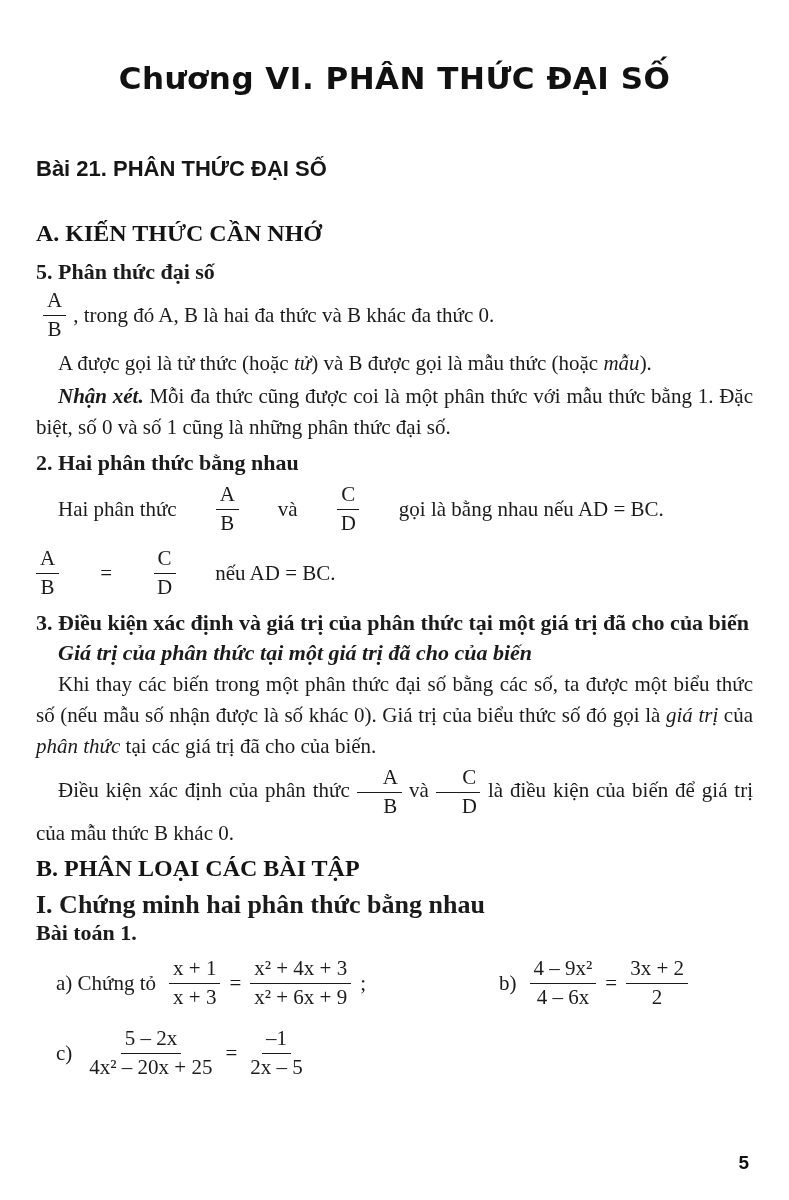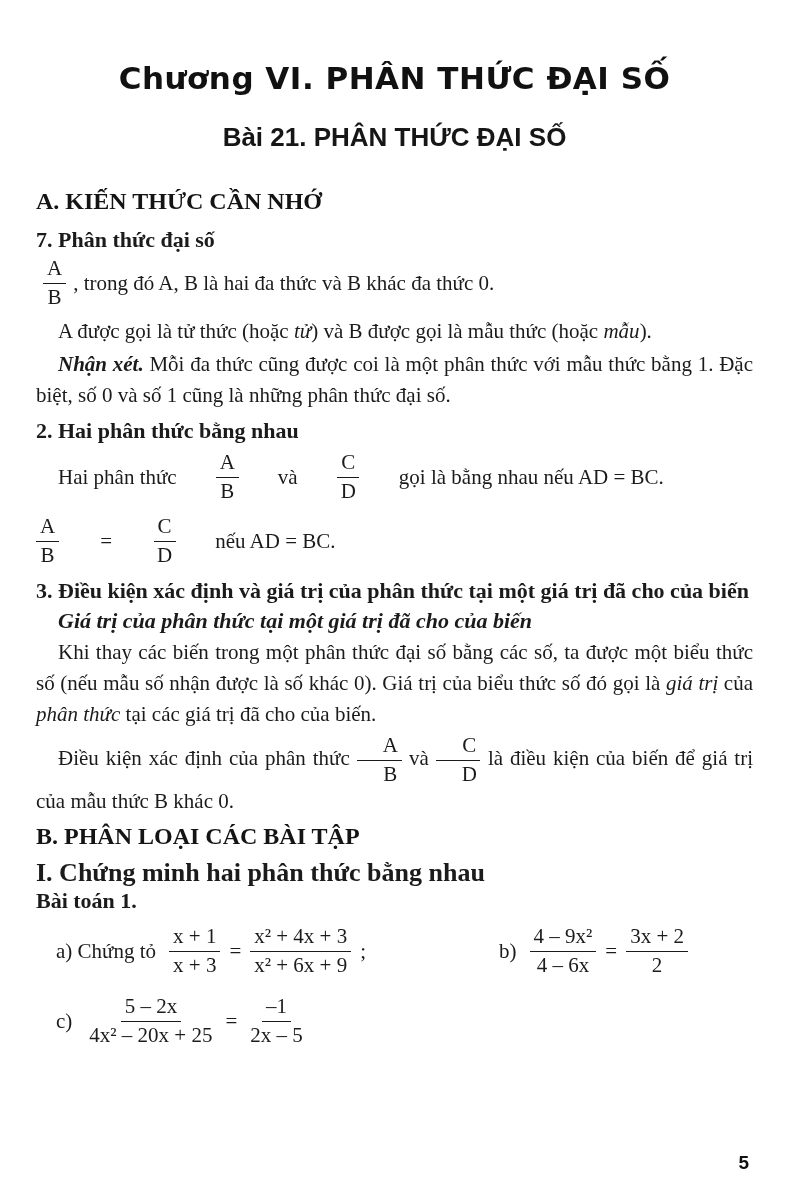--- a/index.html
+++ b/index.html
@@ -13,23 +13,23 @@
     padding:58px 36px 0 36px;
     overflow:hidden;
   }
   .chapter {
     margin:0; text-align:center;
     font-family:"DejaVu Sans", sans-serif;
     font-weight:bold; font-size:31px; line-height:40px;
     letter-spacing:0.5px; color:#111;
   }
   .lesson {
-    margin:24px 0 0 0; text-align:center;
+    margin:56px 0 0 0; text-align:left;
     font-family:"Liberation Sans", sans-serif;
-    font-weight:bold; font-size:26px; line-height:30px; color:#161616;
+    font-weight:bold; font-size:22px; line-height:30px; color:#161616;
   }
   .secA, .secB {
     margin:34px 0 0 0;
     font-weight:bold; font-size:24px; line-height:30px; color:#141414;
   }
   .subhead {
     margin:10px 0 0 0;
     font-weight:bold; font-size:22px; line-height:28px;
   }
   .subhead.hang { padding-left:27px; text-indent:-27px; margin-top:8px; }
@@ -83,21 +83,21 @@
 </head>
 <body>
 
 <div class="page">
 
   <h1 class="chapter">Chương VI. PHÂN THỨC ĐẠI SỐ</h1>
   <h2 class="lesson">Bài 21. PHÂN THỨC ĐẠI SỐ</h2>
 
   <h3 class="secA">A. KIẾN THỨC CẦN NHỚ</h3>
 
-  <h4 class="subhead">7. Phân thức đại số</h4>
+  <h4 class="subhead">5. Phân thức đại số</h4>
 
 
   <div class="fracline">
     <span class="frac">
         <span class="num">A</span>
         <span class="den">B</span>
       </span>
       <span class="rowtext">, trong đó A, B là hai đa thức và B khác đa thức 0.</span>
   </div>
 

